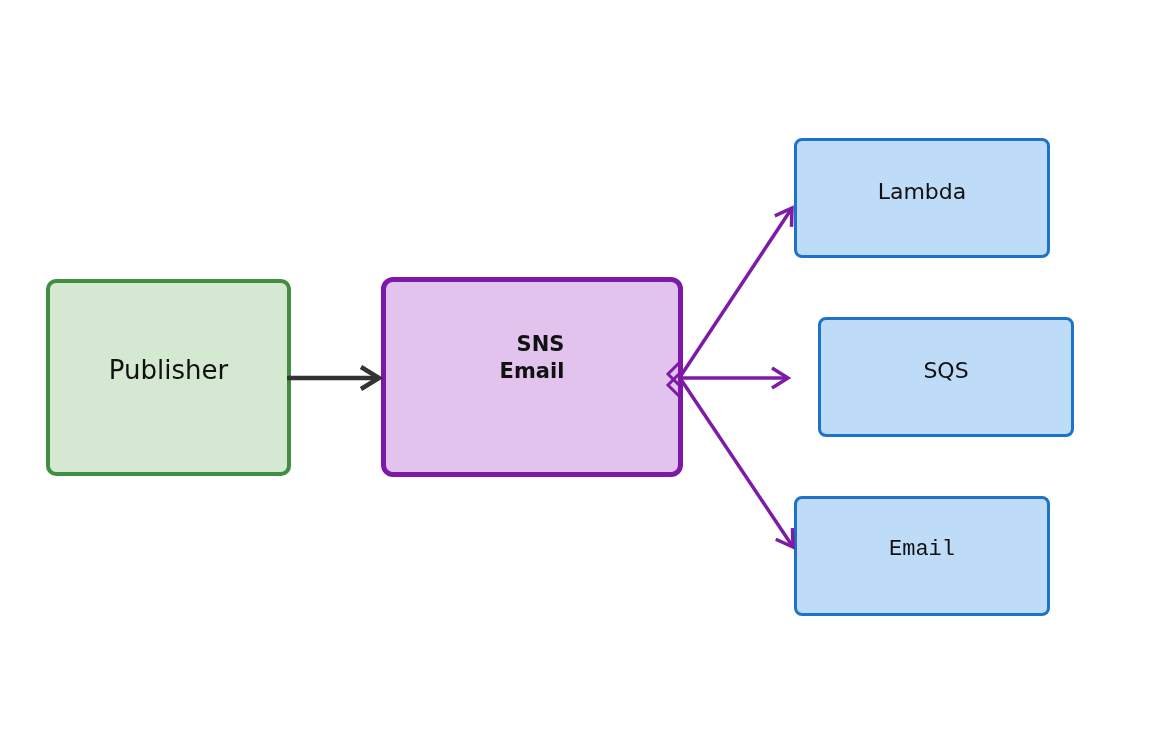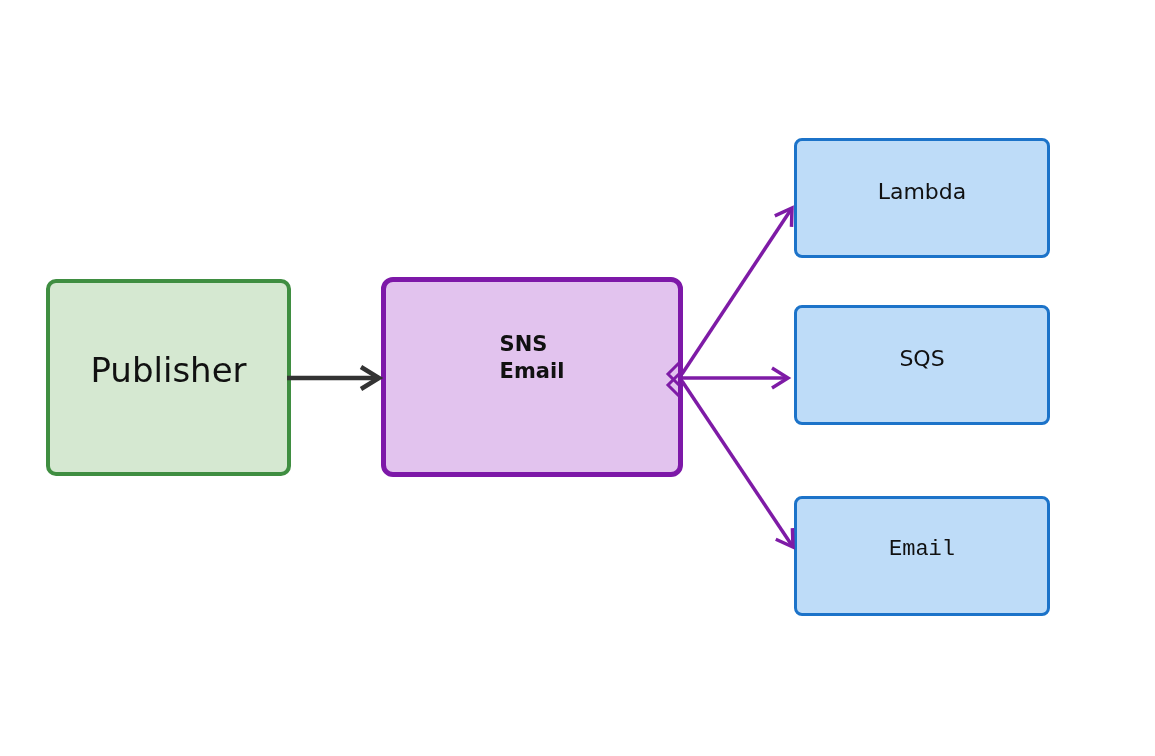--- a/index.html
+++ b/index.html
@@ -22,31 +22,31 @@
     height: 756px;
     pointer-events: none;
     z-index: 5;
   }
   .node {
     position: absolute;
     box-sizing: border-box;
     display: flex;
     align-items: center;
     justify-content: center;
-    text-align: left;
+    text-align: right;
     color: #111111;
     z-index: 2;
   }
   .node-publisher {
     left: 46px; top: 279px;
     width: 245px; height: 197px;
     background: var(--publisher-fill, #d5e8d1);
     border: 4px solid var(--publisher-border, #3f8e41);
     border-radius: 10px;
-    font-size: 34px;
+    font-size: 26px;
   }
   .node-publisher .label { transform: translateY(-8px); }
   .node-topic {
     left: 381px; top: 277px;
     width: 302px; height: 200px;
     background: var(--topic-fill, #e2c3ee);
     border: 5px solid var(--topic-border, #7d18a8);
     border-radius: 12px;
     font-size: 21px;
     font-weight: bold;
@@ -60,21 +60,21 @@
   .node-subscriber {
     left: 794px;
     width: 256px; height: 120px;
     background: var(--subscriber-fill, #bedcf8);
     border: 3px solid var(--subscriber-border, #1c73c9);
     border-radius: 8px;
     font-size: 22px;
   }
   .node-subscriber .label { transform: translateY(-7px); }
   .node-lambda { top: 138px; }
-  .node-sqs   { top: 305px; }
+  .node-sqs   { top: 317px; margin-left: 24px; }
   .node-email { top: 496px; font-family: Liberation Mono, monospace; }
 
   .publish-line {
     stroke: var(--publish-arrow, #333333);
     stroke-width: 4.5;
     fill: none;
   }
   .fanout-line {
     stroke: var(--fanout-arrow, #7e1ba6);
     stroke-width: 3.5;

